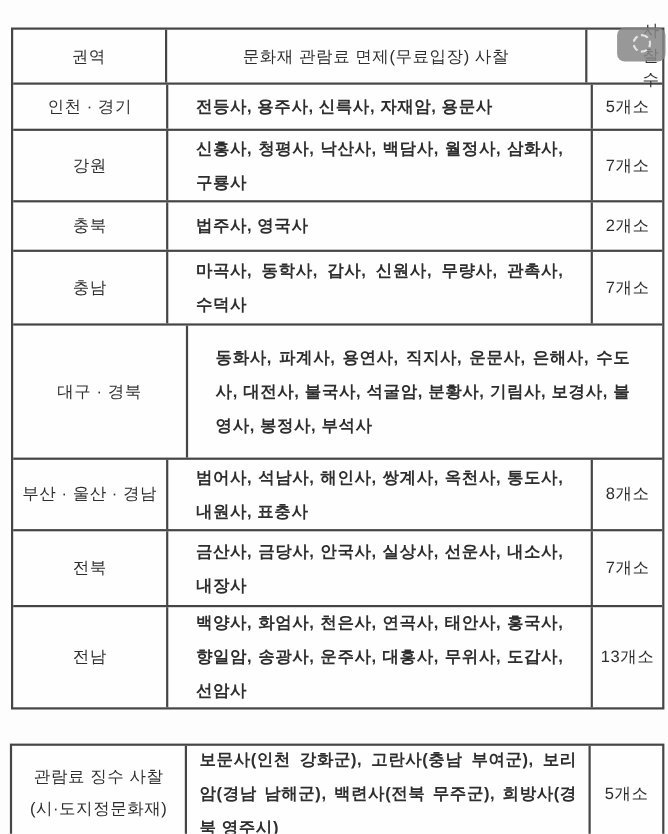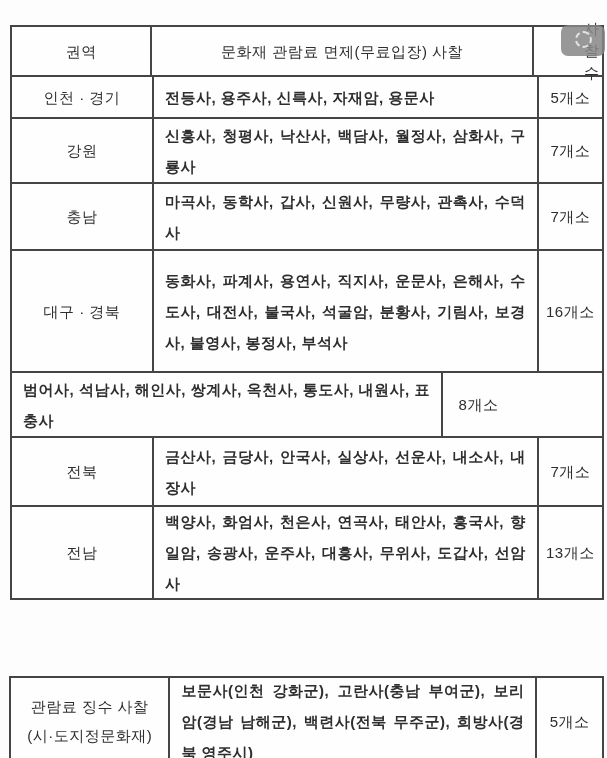--- a/index.html
+++ b/index.html
@@ -28,21 +28,21 @@
     box-sizing:border-box;
     display:flex;align-items:center;
     font-size:15px;
     letter-spacing:0.5px;
     line-height:31px;
   }
   .cell + .cell{border-left:2px solid #454545;}
 
   
   .tbl1 .c1{width:157px;justify-content:center;text-align:center;}
-  .tbl1 .c2{width:429px;padding:3px 11px;}
+  .tbl1 .c2{width:429px;padding:3px 25px;}
   .tbl1 .c3{width:73px;justify-content:center;text-align:center;}
 
   
   .tbl2 .c1{width:173px;justify-content:center;text-align:center;white-space:pre-line;line-height:29px;}
   .tbl2 .c2{width:401px;padding:3px 11px;}
   .tbl2 .c3{width:73px;justify-content:center;text-align:center;}
 
   .justify{text-align:justify;font-weight:bold;}
 
   .hdr .c2{justify-content:center;text-align:center;}
@@ -97,34 +97,39 @@
       <div class="cell c2 justify">전등사, 용주사, 신륵사, 자재암, 용문사</div>
       <div class="cell c3">5개소</div>
     </div>
 
     <div class="trow rh1">
       <div class="cell c1">강원</div>
       <div class="cell c2 justify">신흥사, 청평사, 낙산사, 백담사, 월정사, 삼화사, 구룡사</div>
       <div class="cell c3">7개소</div>
     </div>
 
+    <div class="trow rh2">
+      <div class="cell c1">충북</div>
+      <div class="cell c2 justify">법주사, 영국사</div>
+      <div class="cell c3">2개소</div>
+    </div>
 
     <div class="trow rh3">
       <div class="cell c1">충남</div>
       <div class="cell c2 justify">마곡사, 동학사, 갑사, 신원사, 무량사, 관촉사, 수덕사</div>
       <div class="cell c3">7개소</div>
     </div>
 
     <div class="trow rh4">
       <div class="cell c1">대구 · 경북</div>
       <div class="cell c2 justify">동화사, 파계사, 용연사, 직지사, 운문사, 은해사, 수도사, 대전사, 불국사, 석굴암, 분황사, 기림사, 보경사, 불영사, 봉정사, 부석사</div>
-      <div class="cell c3">16개소</div>
     </div>
 
     <div class="trow rh5">
+      <div class="cell c1">부산 · 울산 · 경남</div>
       <div class="cell c2 justify">범어사, 석남사, 해인사, 쌍계사, 옥천사, 통도사, 내원사, 표충사</div>
       <div class="cell c3">8개소</div>
     </div>
 
     <div class="trow rh6">
       <div class="cell c1">전북</div>
       <div class="cell c2 justify">금산사, 금당사, 안국사, 실상사, 선운사, 내소사, 내장사</div>
       <div class="cell c3">7개소</div>
     </div>
 

